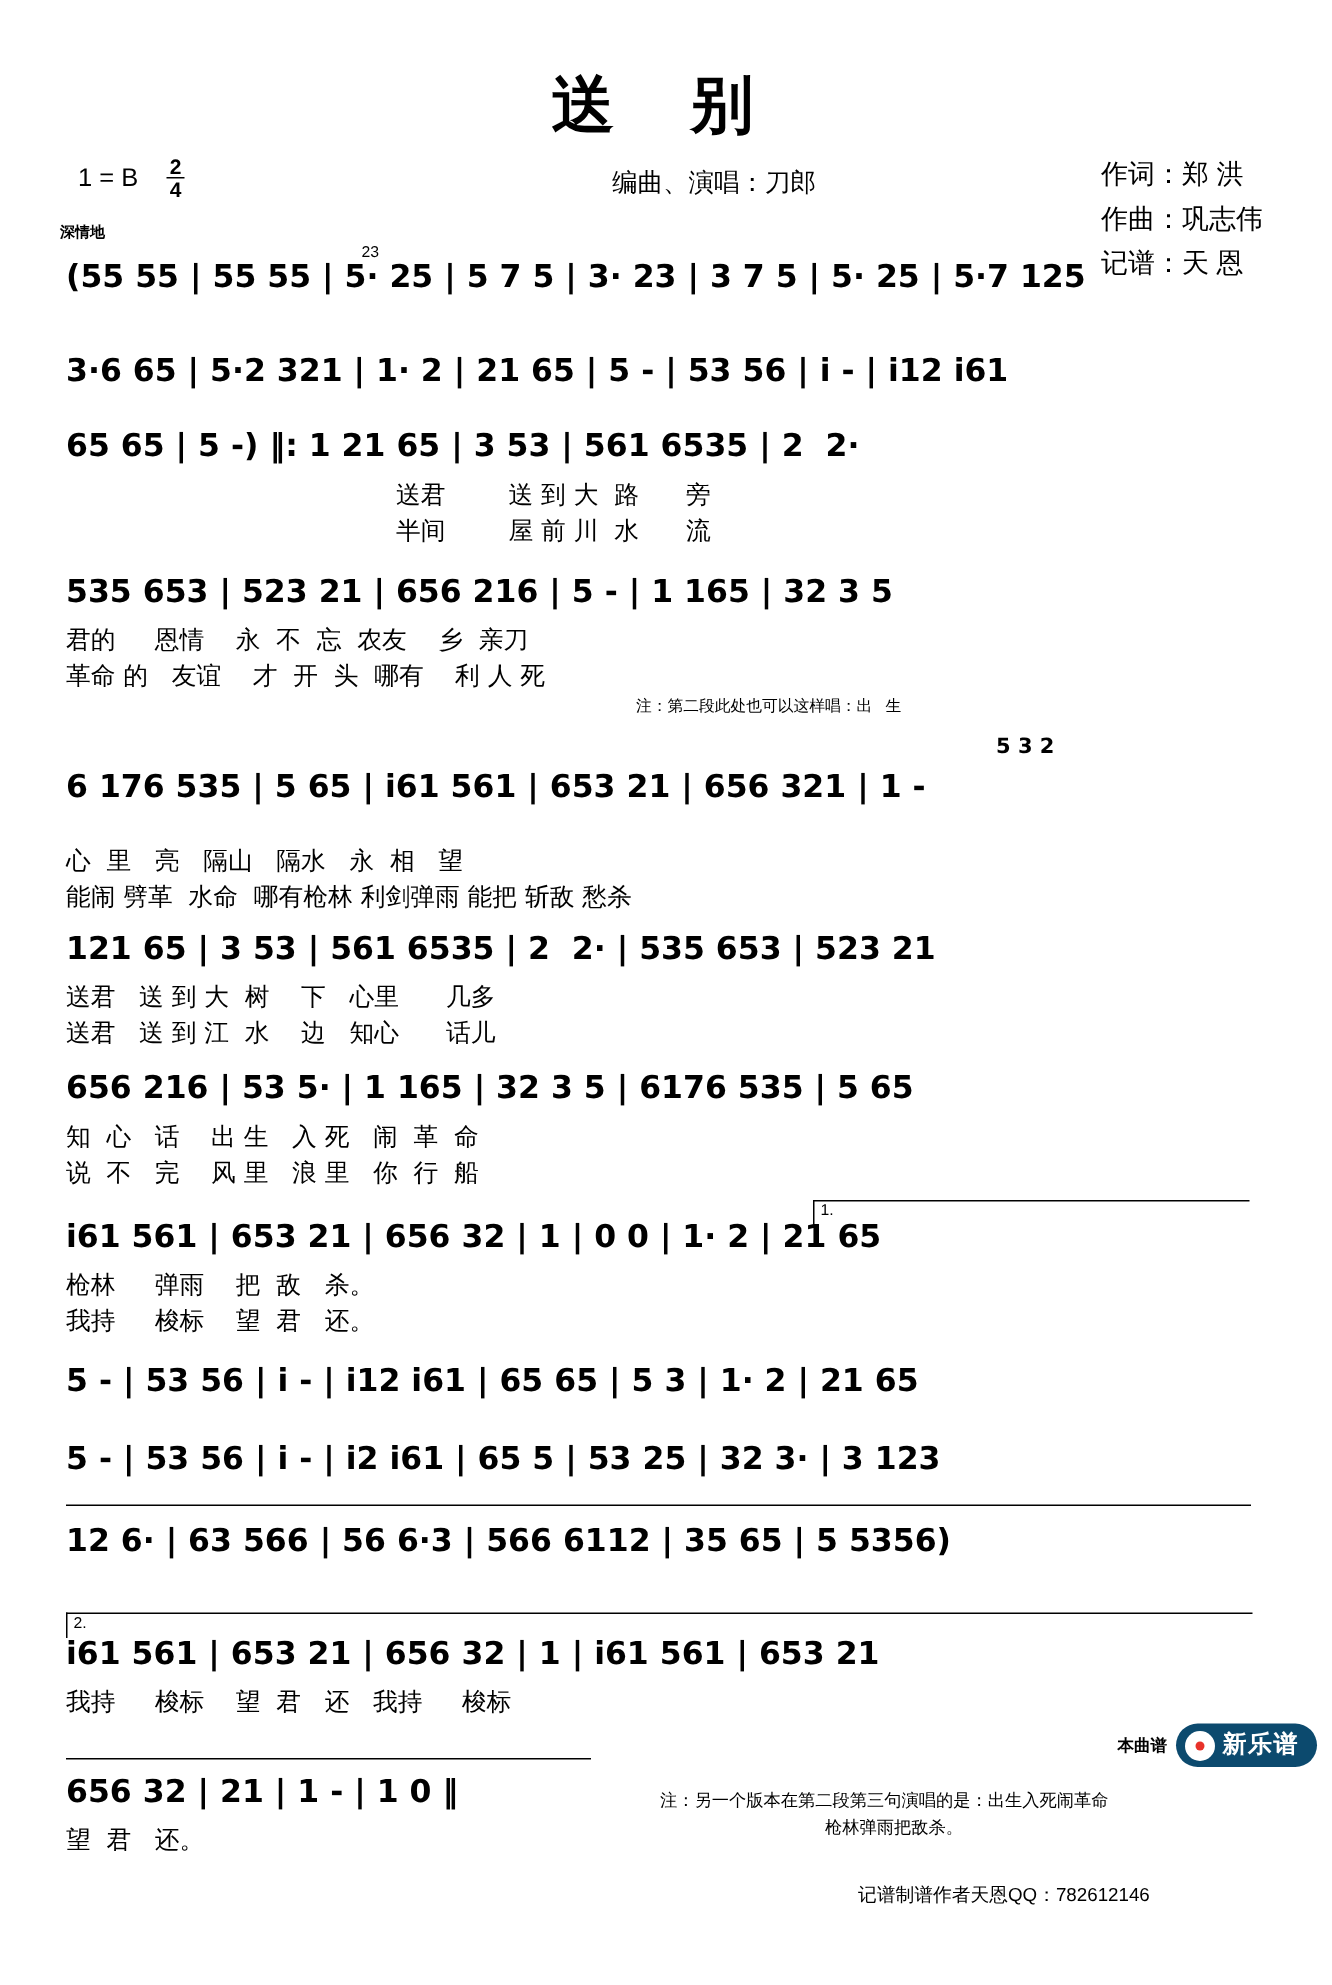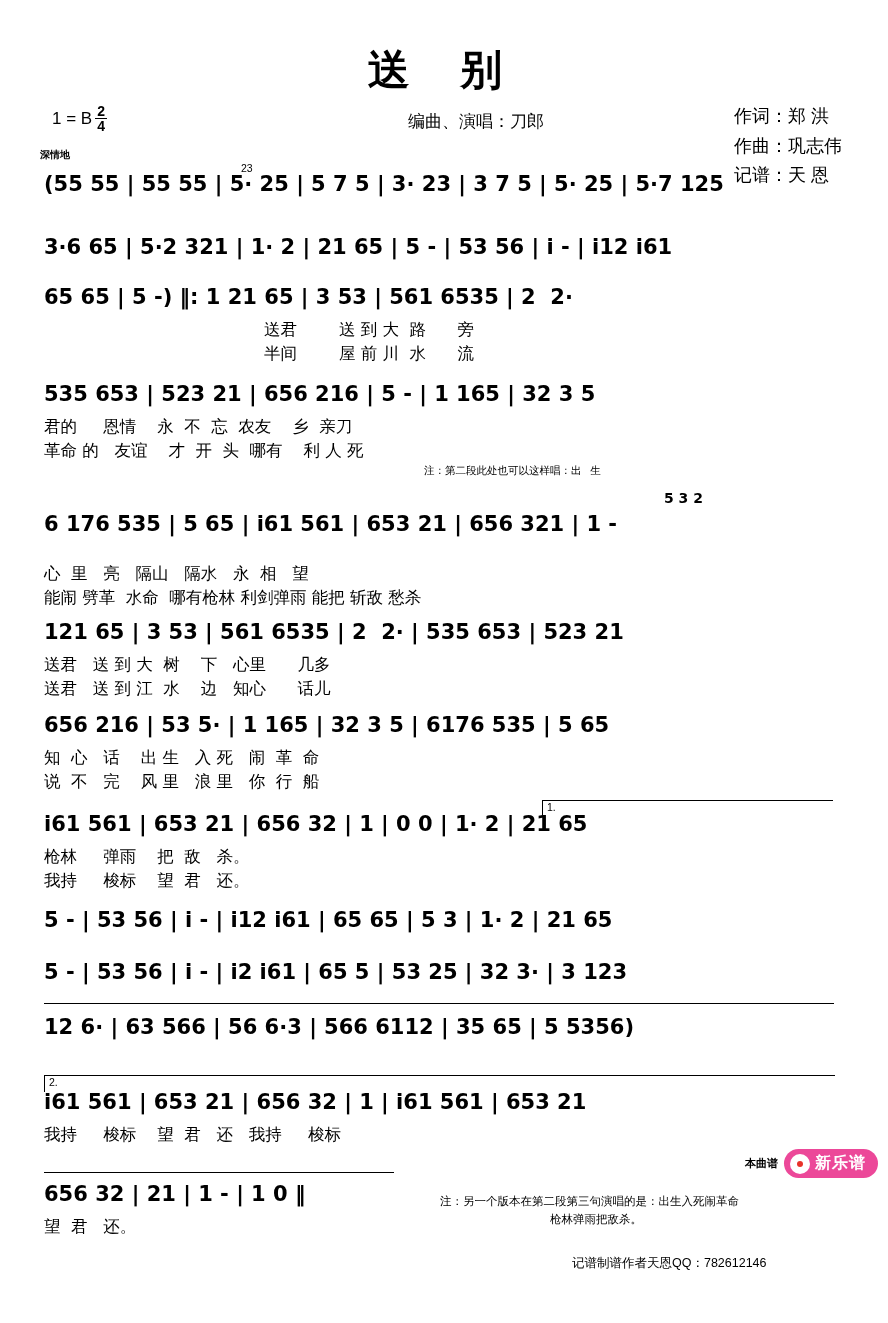--- a/index.html
+++ b/index.html
@@ -11,21 +11,21 @@
   .sheet{position:relative;width:888px;height:1190px;}
 
   
   .title{
     position:absolute;top:42px;left:0;width:888px;text-align:center;
     font-size:42px;font-weight:bold;letter-spacing:18px;
     font-family:"DejaVu Sans","Liberation Sans",sans-serif;
   }
   .key-sig{
     position:absolute;left:52px;top:104px;font-size:17px;
-    display:flex;align-items:center;gap:3px;
+    display:flex;align-items:center;gap:19px;
   }
   .frac{display:inline-flex;flex-direction:column;align-items:center;line-height:1;font-size:14px;font-weight:bold;}
   .frac .num{border-bottom:1.6px solid #000;padding:0 2px;}
   .frac .den{padding:0 2px;}
   .composer-mid{
     position:absolute;top:110px;left:0;width:888px;text-align:center;
     font-size:17px;
     padding-left:32px;
   }
   .credits{
@@ -55,21 +55,21 @@
     position:absolute;font-size:11.5px;line-height:1.6;
   }
   .qq{
     position:absolute;font-size:12.5px;
   }
   .bottom-tag{
     position:absolute;right:10px;bottom:12px;display:flex;align-items:center;gap:6px;
   }
   .bottom-tag .lbl{font-size:11px;font-weight:bold;}
   .logo{
-    display:flex;align-items:center;background:#ec4899;color:#fff;
+    display:flex;align-items:center;background:#0c4a6e;color:#fff;
     border-radius:16px;padding:4px 12px 4px 6px;gap:5px;
   }
   .logo .disc{
     width:20px;height:20px;border-radius:50%;background:#fff;
     position:relative;
   }
   .logo .disc:after{
     content:"";position:absolute;left:7px;top:7px;width:6px;height:6px;
     border-radius:50%;background:#e8322a;
   }

